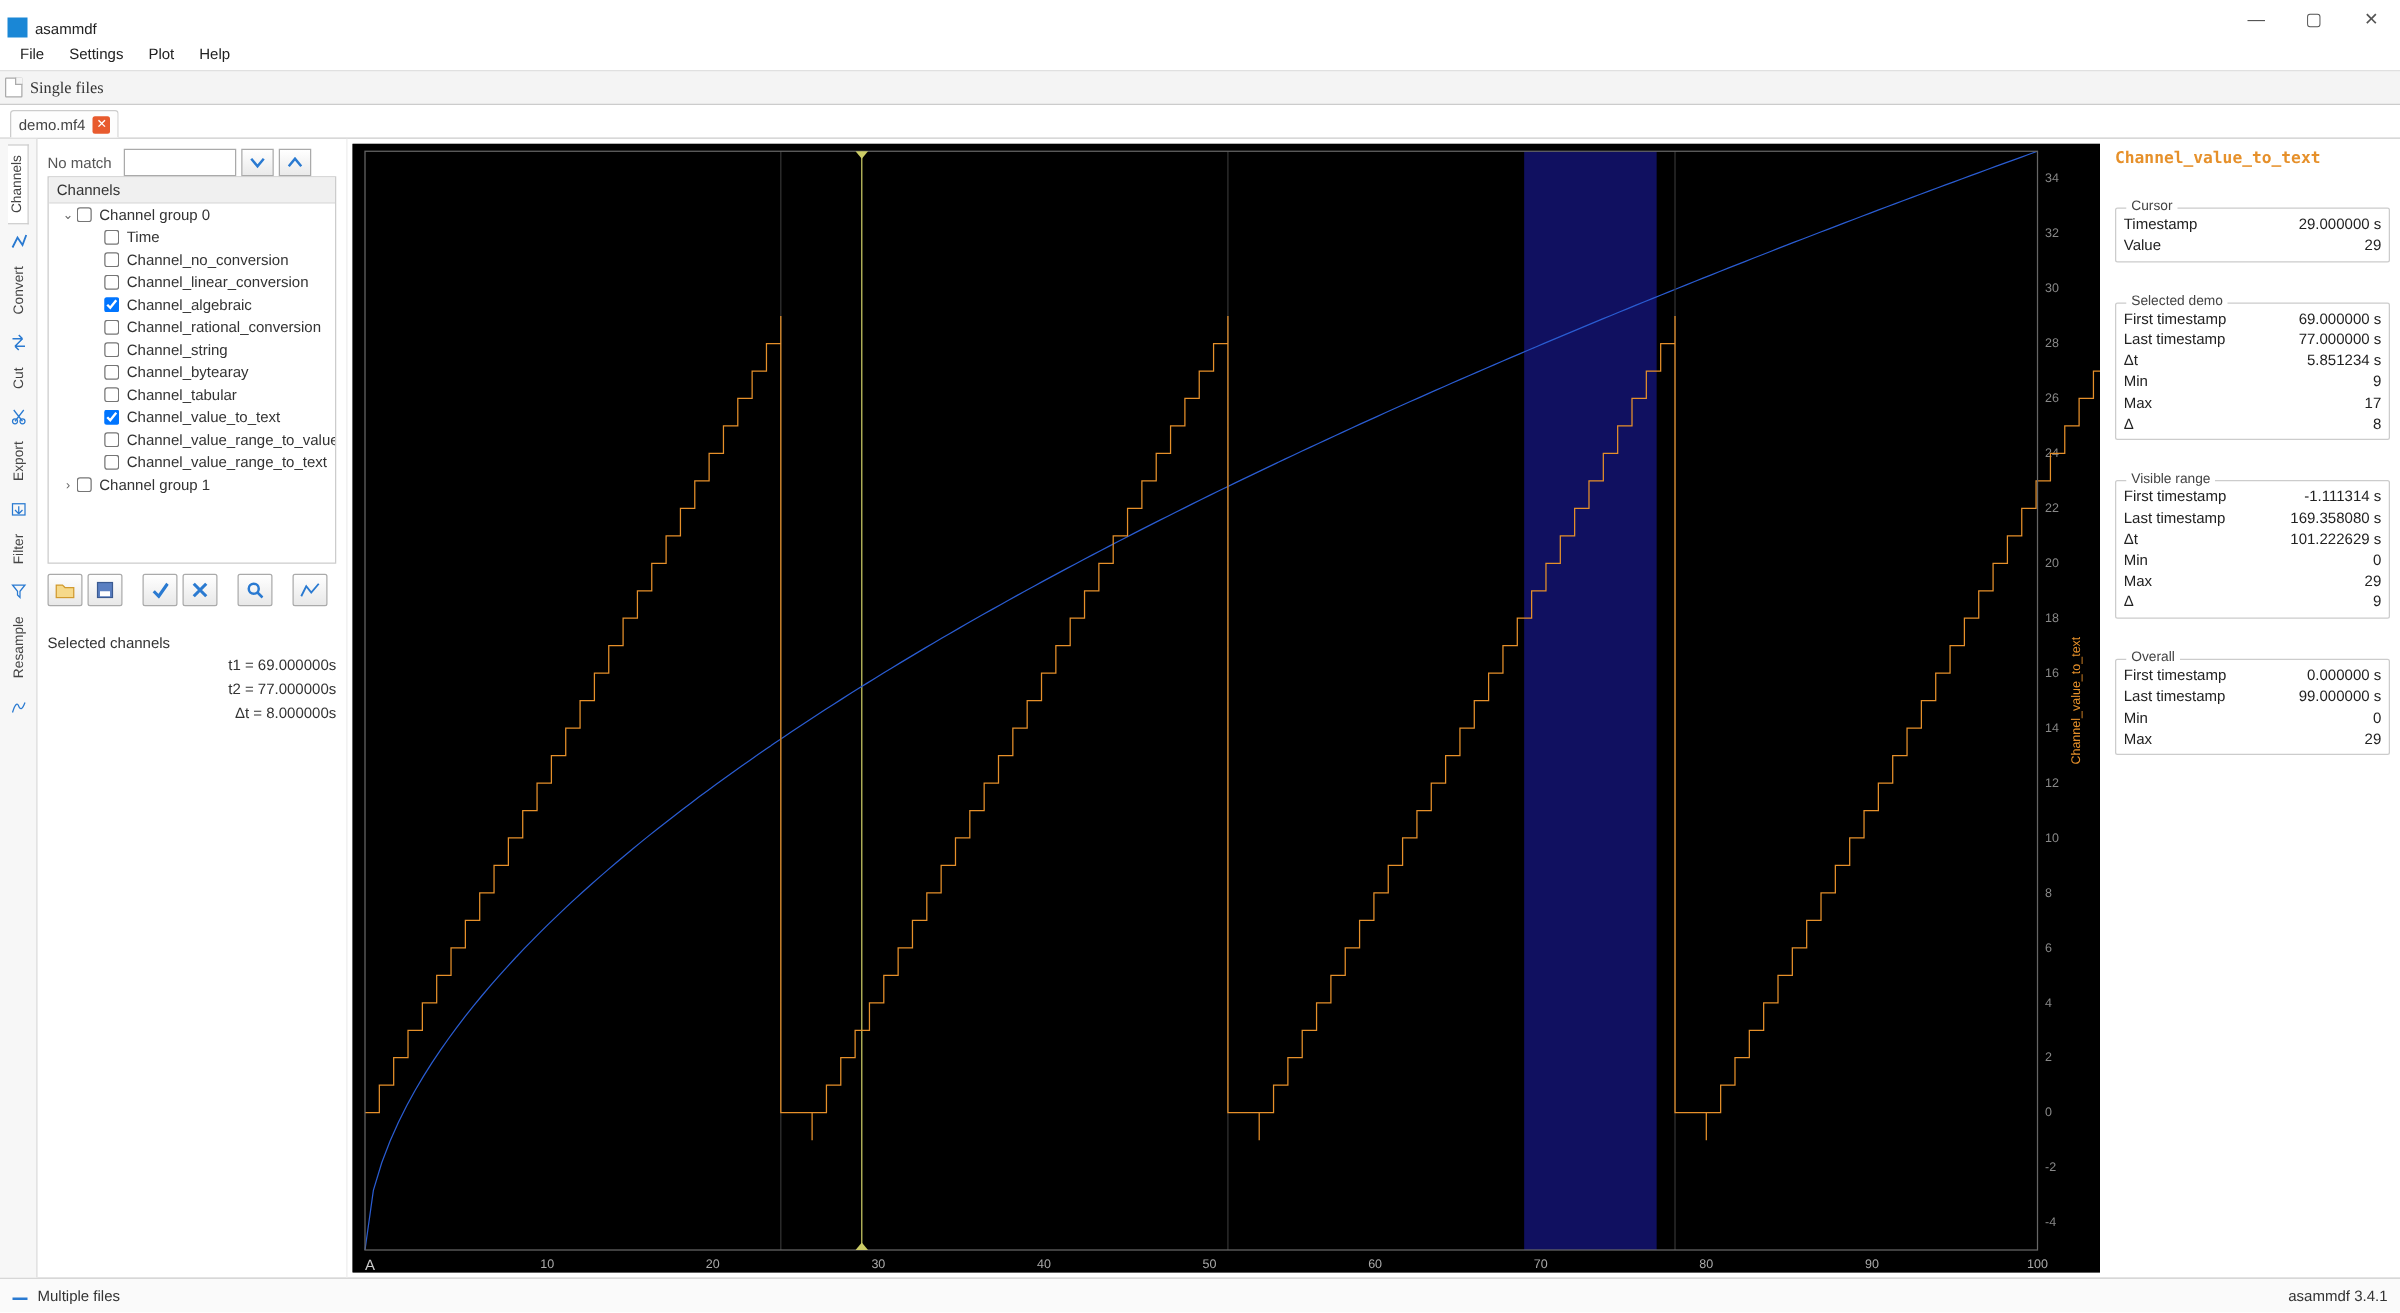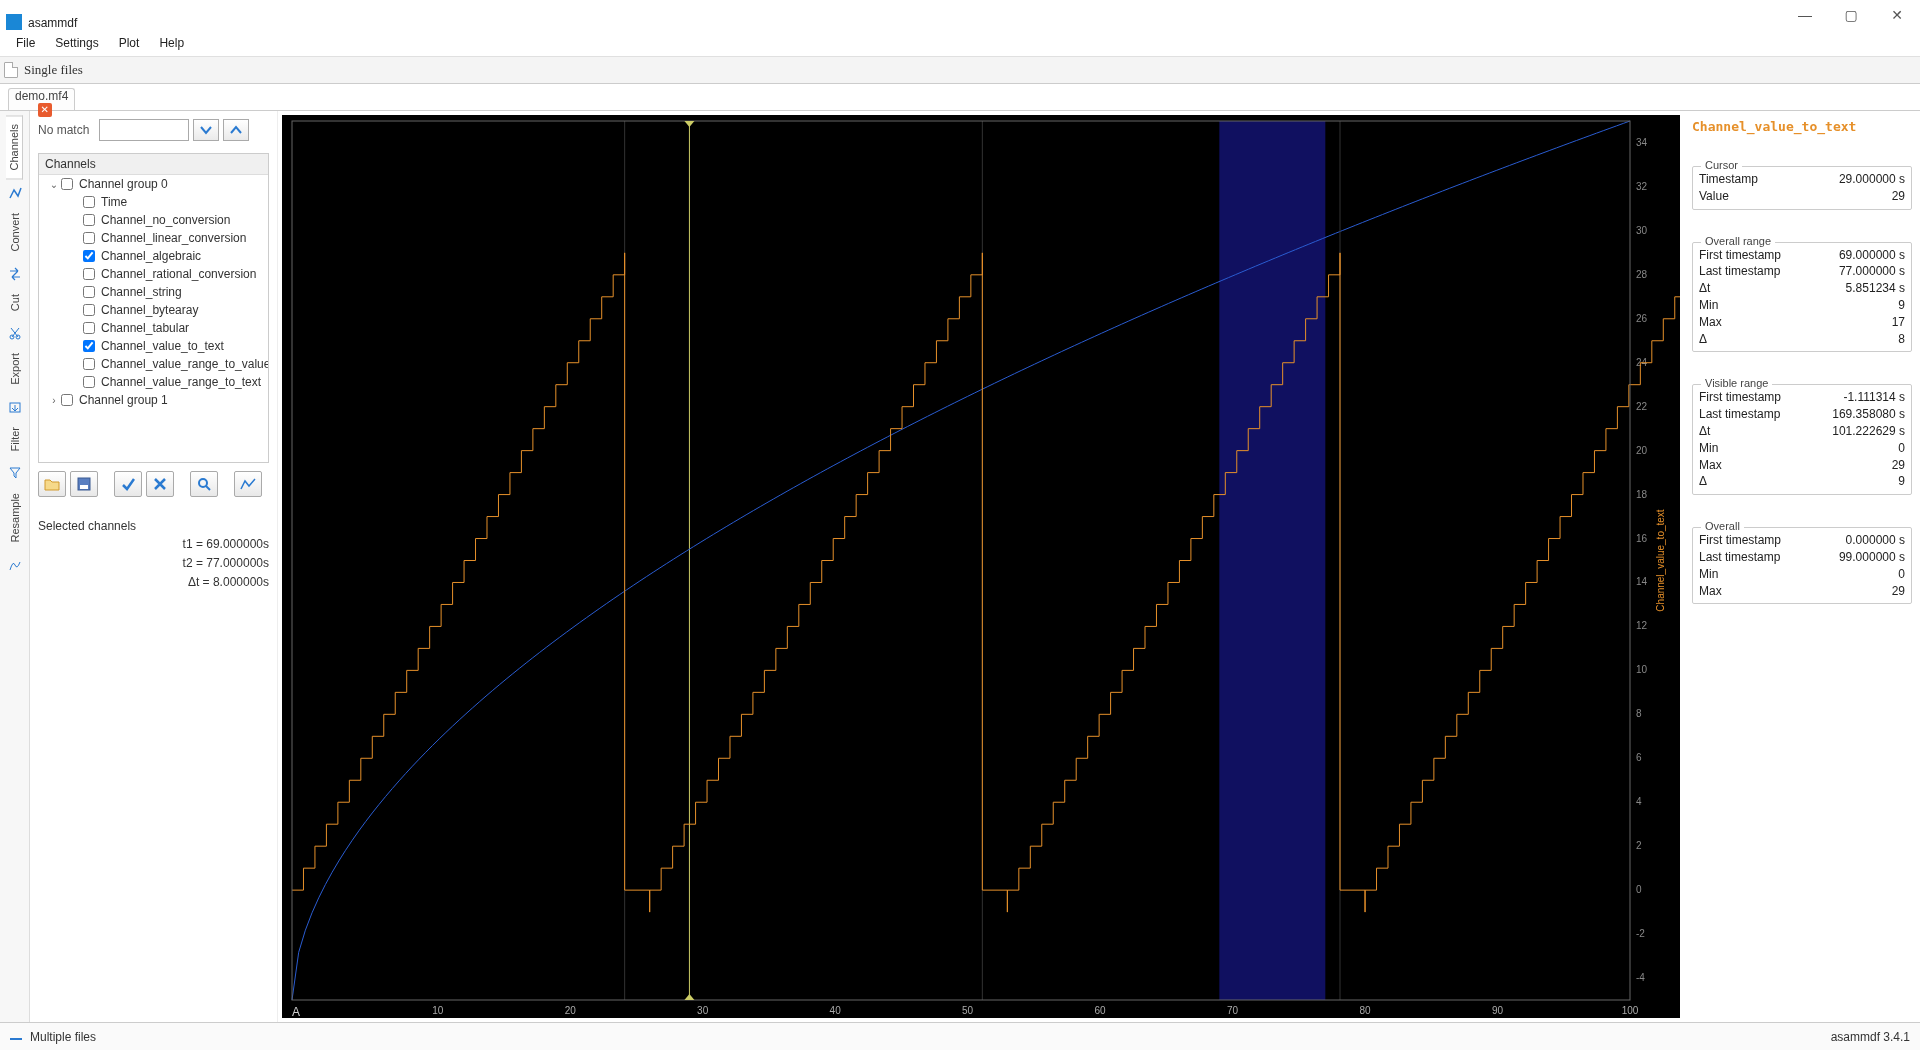--- a/index.html
+++ b/index.html
@@ -8,29 +8,29 @@
   .titlebar .logo { width:16px; height:16px; background:#1a87d6; margin-right:6px; display:inline-block;}
   .titlebar .spacer{flex:1;}
   .winbtn{width:46px;height:30px;display:flex;align-items:center;justify-content:center;font-size:14px;color:#555;}
   .menubar { height:26px; display:flex; align-items:center; padding-left:6px; font-size:12px; color:#222;}
   .menubar span { padding:4px 10px; cursor:default;}
   .toolbar-row{height:28px;border-top:1px solid #e0e0e0;border-bottom:1px solid #ccc;display:flex;align-items:center;padding-left:4px;background:#f4f4f4;}
   .toolbar-row .file-icon{width:14px;height:16px;border:1px solid #aaa;border-radius:1px;background:#fff;margin-right:6px;position:relative;}
   .toolbar-row .file-icon::after{content:"";position:absolute;top:-1px;right:-1px;width:5px;height:5px;background:#f4f4f4;border-left:1px solid #aaa;border-bottom:1px solid #aaa;}
   .toolbar-row .label{font-size:13px;color:#333;font-family:Liberation Serif, serif;}
   .tabbar{height:26px;display:flex;align-items:flex-end;padding-left:8px;background:#fff;}
-  .tab{display:flex;align-items:center;height:22px;padding:0 6px;font-size:12px;border:1px solid #ccc;border-bottom:none;border-radius:3px 3px 0 0;background:#fdfdfd;color:#444;flex-direction:column;}
+  .tab{display:flex;align-items:center;height:22px;padding:0 6px;font-size:12px;border:1px solid #ccc;border-bottom:none;border-radius:3px 3px 0 0;background:#fdfdfd;color:#444;}
   .tab .close{margin-left:6px;width:14px;height:14px;background:#e85b2e;color:#fff;font-size:10px;line-height:14px;text-align:center;border-radius:2px;}
   .main { display:flex; height: calc(1050px - 30px - 26px - 28px - 26px - 28px); border-top:1px solid #ccc;}
   .side-tabs{width:30px;background:#f7f7f7;border-right:1px solid #ddd;display:flex;flex-direction:column;align-items:center;padding-top:4px;}
   .side-tabs .st{writing-mode:vertical-rl;transform:rotate(180deg);font-size:11px;color:#444;padding:8px 2px;margin-bottom:2px;cursor:default;}
   .side-tabs .st.active{background:#fff;border:1px solid #ccc;border-right:none;}
   .side-tabs .icon{width:16px;height:16px;margin:4px 0;display:flex;align-items:center;justify-content:center;}
   .left-panel{width:248px;padding:8px;display:flex;flex-direction:column;border-right:1px solid #eee;}
-  .search-row{display:flex;align-items:center;margin-bottom:12px;}
+  .search-row{display:flex;align-items:center;margin-bottom:0;}
   .search-row .nm{font-size:12px;color:#555;margin-right:10px;}
   .search-row input{width:90px;height:22px;border:1px solid #aaa;font-size:12px;padding:0 4px;}
   .nav-btn{width:26px;height:22px;border:1px solid #aaa;background:linear-gradient(#fff,#eaeaea);margin-left:4px;display:flex;align-items:center;justify-content:center;color:#2a7ad1;font-size:12px;cursor:default;}
   .tree-box{border:1px solid #ccc;height:310px;overflow:auto;font-size:12px;}
   .tree-header{background:#f0f0f0;padding:3px 6px;font-size:12px;color:#333;border-bottom:1px solid #ddd;}
   .tree-item{display:flex;align-items:center;height:18px;padding-left:6px;color:#333;}
   .tree-item.group{padding-left:10px;}
   .tree-item input[type=checkbox]{margin-right:6px;width:12px;height:12px;}
   .tree-item .exp{width:10px;text-align:center;color:#666;margin-right:2px;font-size:10px;}
   .indent2{padding-left:44px;}
@@ -317,21 +317,21 @@
           <span>Timestamp</span>
           <span>29.000000 s</span>
         </div>
       <div class="kv">
           <span>Value</span>
           <span>29</span>
         </div>
     </div>
 
     <div class="section">
-      <span class="title">Overall range</span>
+      <span class="title">Selected demo</span>
       <div class="kv">
           <span>First timestamp</span>
           <span>69.000000 s</span>
         </div>
       <div class="kv">
           <span>Last timestamp</span>
           <span>77.000000 s</span>
         </div>
       <div class="kv">
           <span>Δt</span>

